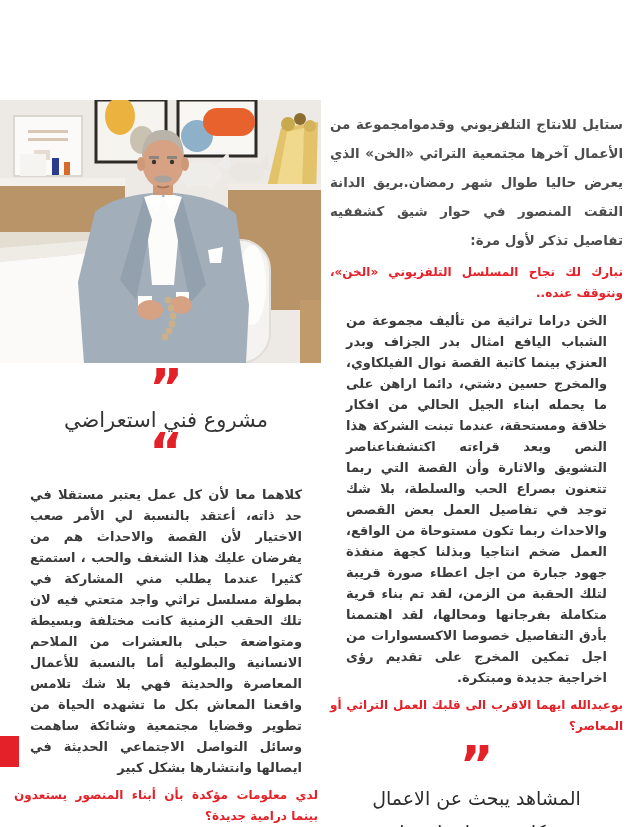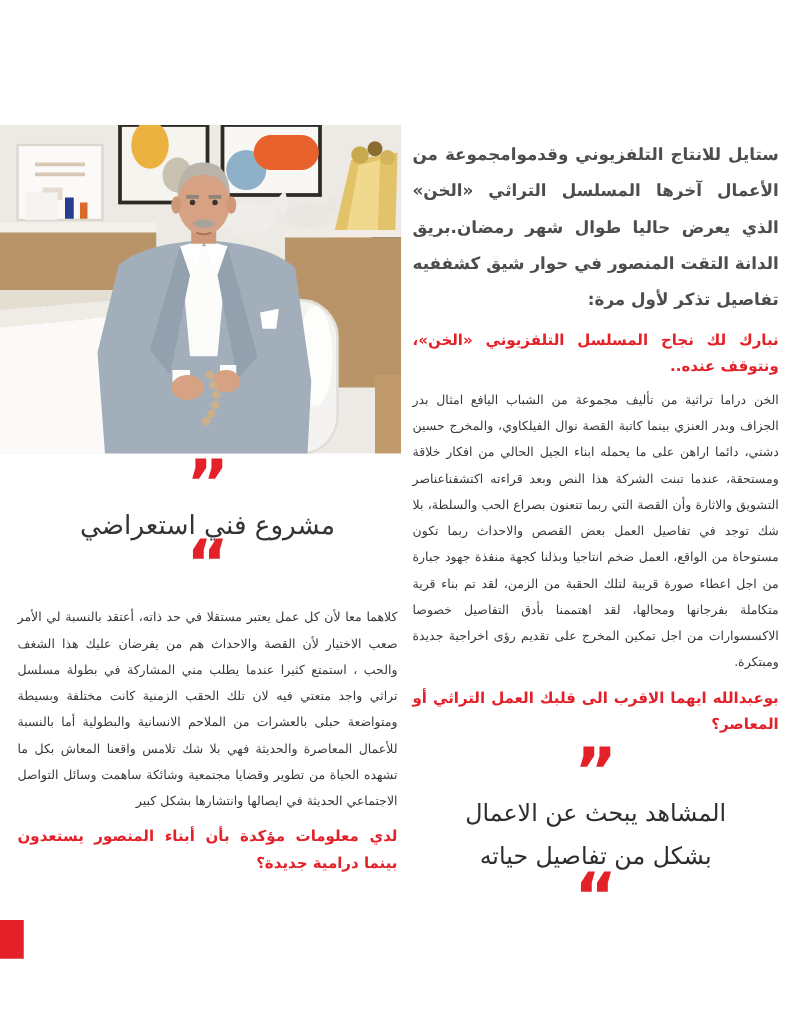--- a/index.html
+++ b/index.html
@@ -10,21 +10,21 @@
   }
   
   .photo-wrap{ position:absolute; left:0; top:100px; width:321px; height:263px; overflow:hidden; }
   .photo-wrap svg{ display:block; }
   
   .right-side{ position:absolute; top:110px; right:12px; width:293px; }
   .p-intro{ margin:0; font-size:13.4px; line-height:29px; font-weight:bold;
             color:#4d4d4d; text-align:justify; }
   .p-red{ margin:7px 0 0; font-size:12px; line-height:21px; font-weight:bold;
           color:var(--red); text-align:justify; }
-  .p-body{ margin:6px 0 0; font-size:10px; line-height:21px; font-weight:normal;
+  .p-body{ margin:6px 16px 0; font-size:13px; line-height:21px; font-weight:bold;
            color:#3a3a3a; text-align:justify; }
   
   .pull-quote{ text-align:center; }
   .qmark{ display:block; color:var(--red); font-weight:bold; font-size:52px;
           line-height:0.62; height:32px; overflow:visible; }
   .qmark.open{ height:34px; }
   .pq-line-r{ font-size:19px; line-height:34px; color:#2d2d2d; }
   .pq-line-l{ font-size:21px; line-height:32px; color:#343434; }
   .pq-right{ margin-top:12px; }
   .pq-left{ margin:0 auto; width:230px; }
@@ -128,21 +128,21 @@
           <circle cx="172" cy="224" r="3.4"></circle>
         <circle cx="169" cy="231" r="3.4"></circle>
           <circle cx="165" cy="237" r="3.4"></circle>
       </g>
     </svg>
   </div>
 
   <div class="red-marker"></div>
 
   <div class="right-side">
-    <p class="p-intro">ستايل للانتاج التلفزيوني وقدموامجموعة من الأعمال آخرها المسلسل التراثي «الخن» الذي يعرض حاليا طوال شهر رمضان.بريق الدانة التقت المنصور في حوار شيق كشففيه تفاصيل تذكر لأول مرة:</p>
+    <p class="p-intro">ستايل للانتاج التلفزيوني وقدموامجموعة من الأعمال آخرها مجتمعية التراثي «الخن» الذي يعرض حاليا طوال شهر رمضان.بريق الدانة التقت المنصور في حوار شيق كشففيه تفاصيل تذكر لأول مرة:</p>
     <p class="p-red">نبارك لك نجاح المسلسل التلفزيوني «الخن»، ونتوقف عنده..</p>
     <p class="p-body">الخن دراما تراثية من تأليف مجموعة من الشباب اليافع امثال بدر الجزاف وبدر العنزي بينما كاتبة القصة نوال الفيلكاوي، والمخرج حسين دشتي، دائما اراهن على ما يحمله ابناء الجيل الحالي من افكار خلاقة ومستحقة، عندما تبنت الشركة هذا النص وبعد قراءته اكتشفناعناصر التشويق والاثارة وأن القصة التي ربما تتعنون بصراع الحب والسلطة، بلا شك توجد في تفاصيل العمل بعض القصص والاحداث ربما تكون مستوحاة من الواقع، العمل ضخم انتاجيا وبذلنا كجهة منفذة جهود جبارة من اجل اعطاء صورة قريبة لتلك الحقبة من الزمن، لقد تم بناء قرية متكاملة بفرجانها ومحالها، لقد اهتممنا بأدق التفاصيل خصوصا الاكسسوارات من اجل تمكين المخرج على تقديم رؤى اخراجية جديدة ومبتكرة.</p>
     <p class="p-red">بوعبدالله ايهما الاقرب الى قلبك العمل التراثي أو المعاصر؟</p>
 
     <div class="pull-quote pq-right">
       <span class="qmark">”</span>
       <div class="pq-line-r">المشاهد يبحث عن الاعمال</div>
       <div class="pq-line-r">بشكل من تفاصيل حياته</div>
       <span class="qmark open">“</span>
     </div>

